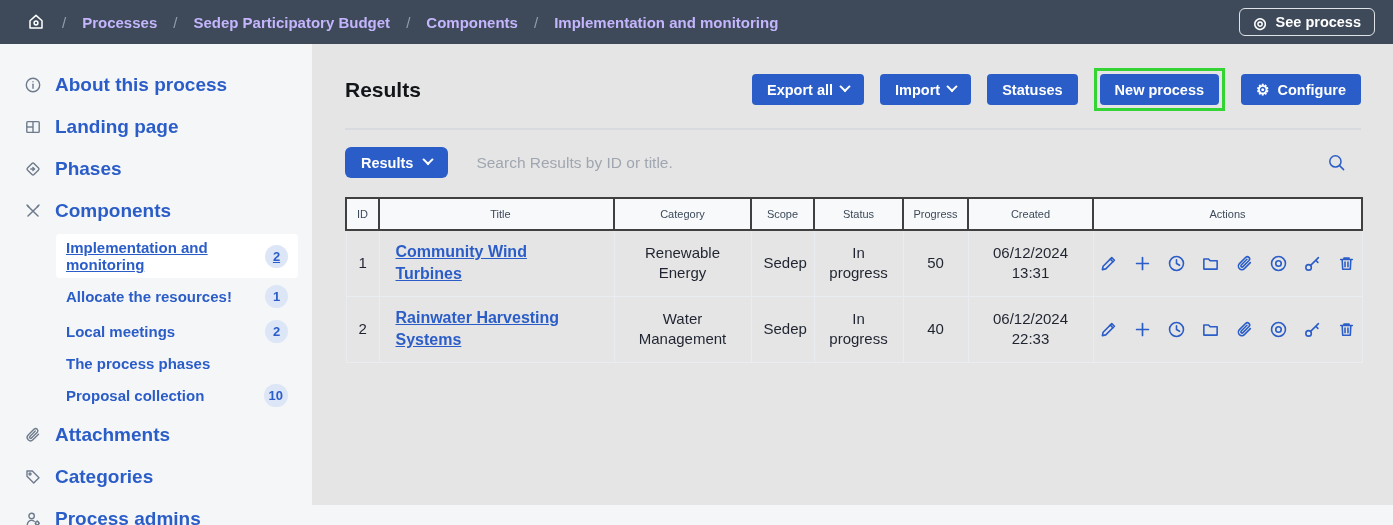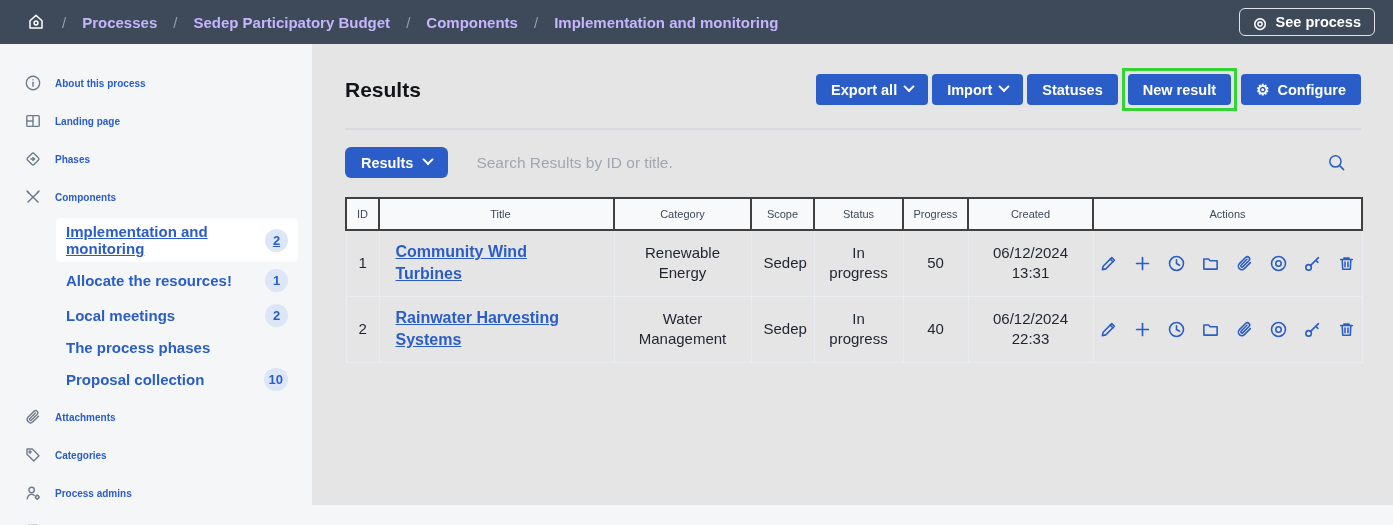--- a/index.html
+++ b/index.html
@@ -27,21 +27,21 @@
     padding:5px 13px; cursor:pointer; font-family:inherit;
   }
   .see-process .eye-glyph { font-size:15px; line-height:1; }
 
   
   .layout { display:flex; height:481px; }
   .sidebar { width:312px; flex:0 0 312px; padding-top:22px; }
   .side-item {
     display:flex; align-items:center; gap:13px;
     padding:8px 24px; margin-bottom:4px;
-    color:#2b5dc8; font-size:10px; font-weight:600; cursor:pointer;
+    color:#2b5dc8; font-size:19px; font-weight:600; cursor:pointer;
   }
   .side-icon { color:#6e7b8c; flex:0 0 auto; }
   .sub-list { margin:0 0 4px; }
   .sub-item {
     display:flex; align-items:center; justify-content:space-between;
     margin:0 14px 2px 56px; padding:5px 10px 5px 10px;
     border-radius:4px; color:#2b5dc8; font-size:15px; font-weight:600; cursor:pointer;
   }
   .sub-item.active { background:#ffffff; font-weight:700; }
   .sub-item.active .sub-label { text-decoration:underline; }
@@ -53,21 +53,21 @@
   }
   .sub-item.active .badge { text-decoration:underline; }
 
   
   .main {
     flex:1; background:#e5e5e5; margin-bottom:20px;
     padding:24px 32px 0 33px; overflow:hidden;
   }
   .main-header { display:flex; align-items:center; }
   .page-title { font-size:21px; font-weight:700; color:#111418; margin:0; }
-  .toolbar { margin-left:auto; display:flex; align-items:center; gap:4px; }
+  .toolbar { margin-left:auto; display:flex; align-items:center; gap:16px; }
   .btn {
     background:#2b5dc8; color:#fff; border:none; border-radius:4px;
     height:31px; padding:0 15px; cursor:pointer;
     display:inline-flex; align-items:center; gap:8px;
     font-weight:700; font-size:14.5px; font-family:inherit; white-space:nowrap;
   }
   .chev { display:inline-block; width:8px; height:8px; border-right:2px solid #fff; border-bottom:2px solid #fff; transform:rotate(45deg) translate(-1px,-1px); margin-top:-3px; }
   .highlight-box { display:inline-flex; border:3px solid #35d435; padding:3px; }
   .gear-glyph { font-size:15px; line-height:1; }
 
@@ -224,21 +224,21 @@
         </button>
         <button class="btn">
           <span>Import</span>
           <span class="chev"></span>
         </button>
         <button class="btn">
           <span>Statuses</span>
         </button>
         <span class="highlight-box">
           <button class="btn">
-            <span>New result</span>
+            <span>New process</span>
           </button>
         </span>
         <button class="btn">
           <span class="gear-glyph">⚙</span>
           <span>Configure</span>
         </button>
       </div>
     </div>
 
     <div class="header-divider"></div>

